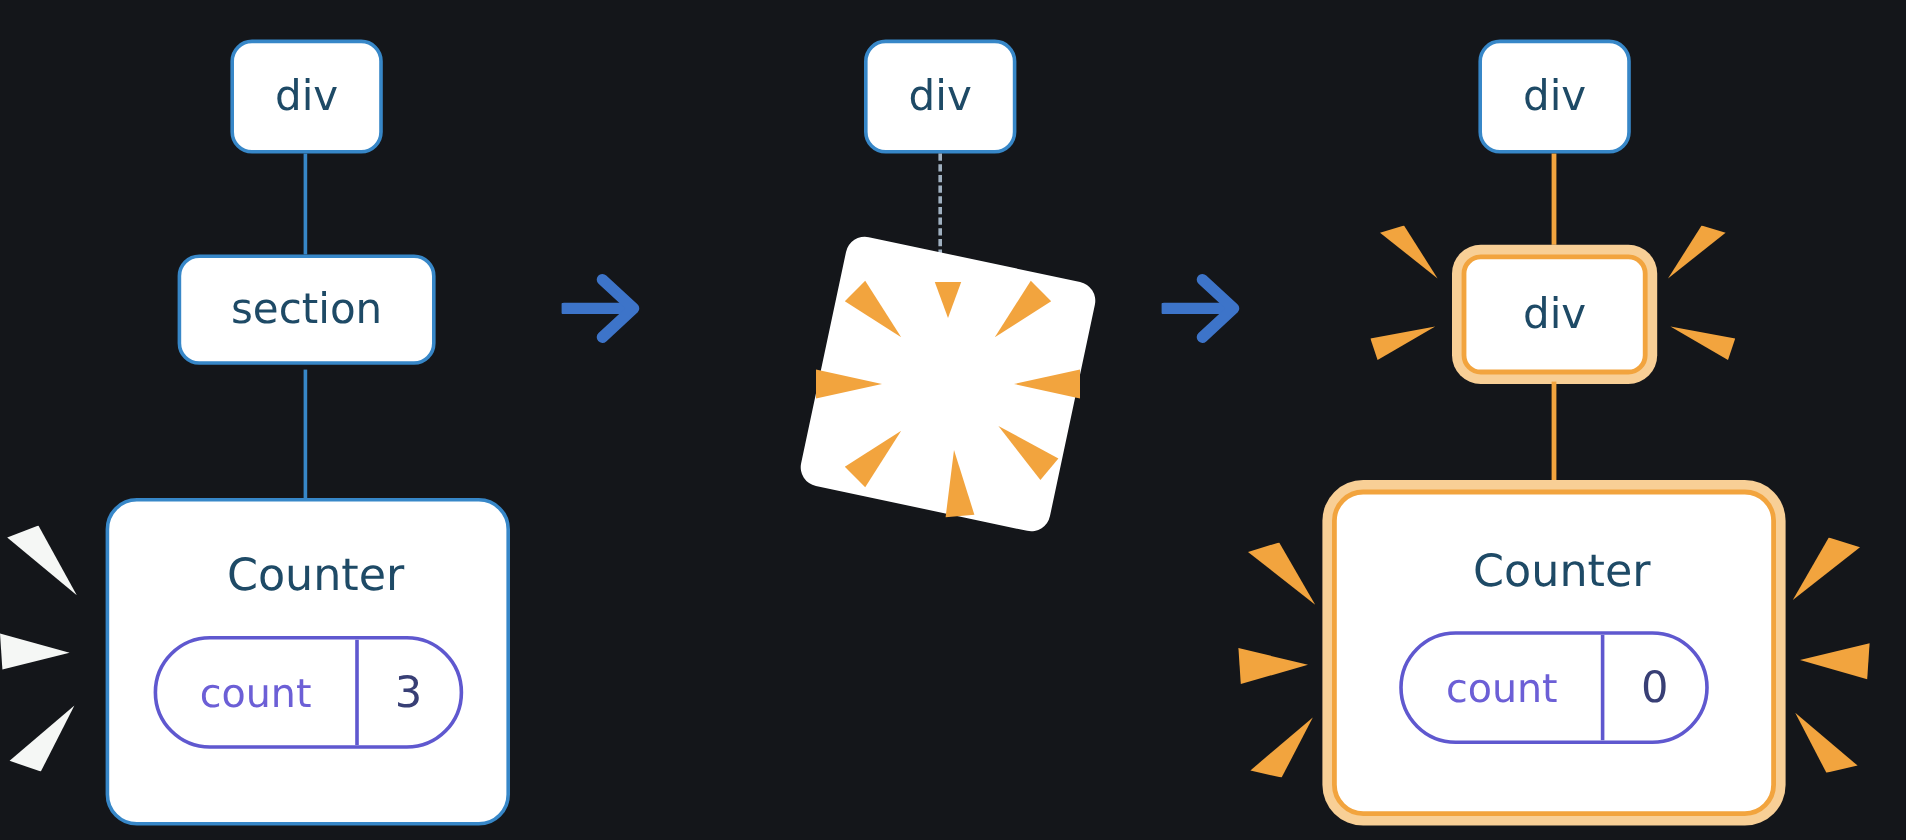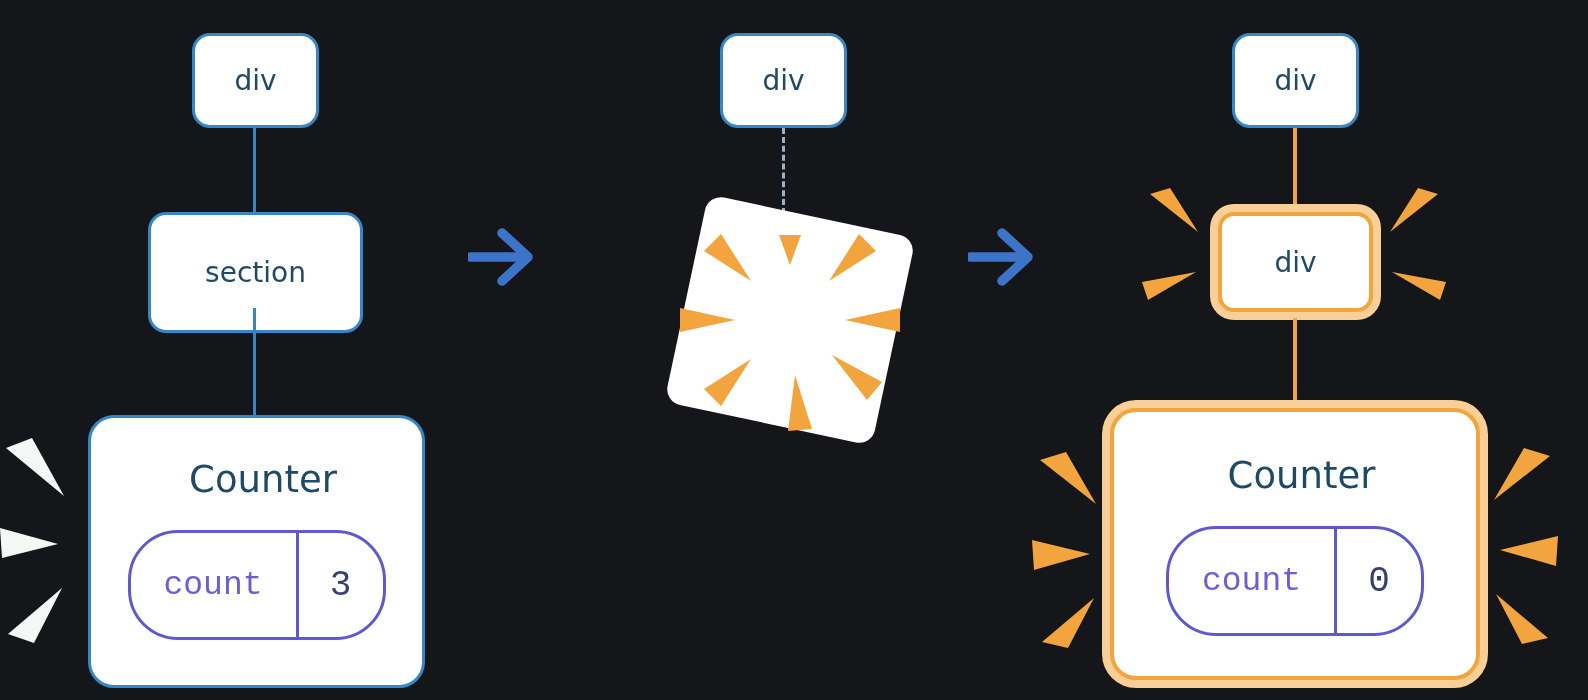--- a/index.html
+++ b/index.html
@@ -13,21 +13,21 @@
   }
   
   .node {
     position: absolute;
     background: #ffffff;
     border: 3px solid #3787c8;
     border-radius: 18px;
     display: flex;
     align-items: center;
     justify-content: center;
-    font-size: 28px;
+    font-size: 35px;
     color: #1e4a66;
     box-sizing: border-box;
   }
   .node.hl {
     border: 4px solid #f2a43e;
     box-shadow: 0 0 0 8px #f8cf96;
     border-radius: 16px;
   }
   
   .conn { position: absolute; width: 3px; background: #3787c8; }
@@ -52,28 +52,27 @@
     margin-top: 38px;
     line-height: 48px;
     padding-left: 13px;
   }
   .card.hl .card-title { margin-top: 40px; }
   
   .pill {
     display: flex;
     align-items: stretch;
     width: 258px;
-    height: 110px;
+    height: 94px;
     border: 3px solid #5f58cf;
     border-radius: 50px;
     overflow: hidden;
     margin: 26px auto 0;
     box-sizing: border-box;
     background: #ffffff;
-    font-family: Liberation Mono, monospace;
   }
   .pill-key {
     flex: 1;
     display: flex; align-items: center; justify-content: center;
     font-size: 33px;
     color: #6c5fd6;
   }
   .pill-sep { width: 3px; background: #5f58cf; }
   .pill-value {
     width: 84px;
@@ -88,21 +87,21 @@
 <body>
 
 <div class="canvas">
 
   <div class="node" style="left:192px; top:33px; width:127px; height:95px;">
     <span>div</span>
   </div>
 
   <div class="conn" style="left:253px; top:128px; height:84px;"></div>
 
-  <div class="node" style="left:148px; top:212px; width:215px; height:121px;">
+  <div class="node" style="left:148px; top:212px; width:215px; height:92px;">
     <span>section</span>
   </div>
 
   <div class="conn" style="left:253px; top:308px; height:107px;"></div>
 
   <div class="card blue" style="left:88px; top:415px; width:337px; height:273px;">
     <div class="card-title">Counter</div>
     <div class="pill">
       <span class="pill-key">count</span>
       <span class="pill-sep"></span>

